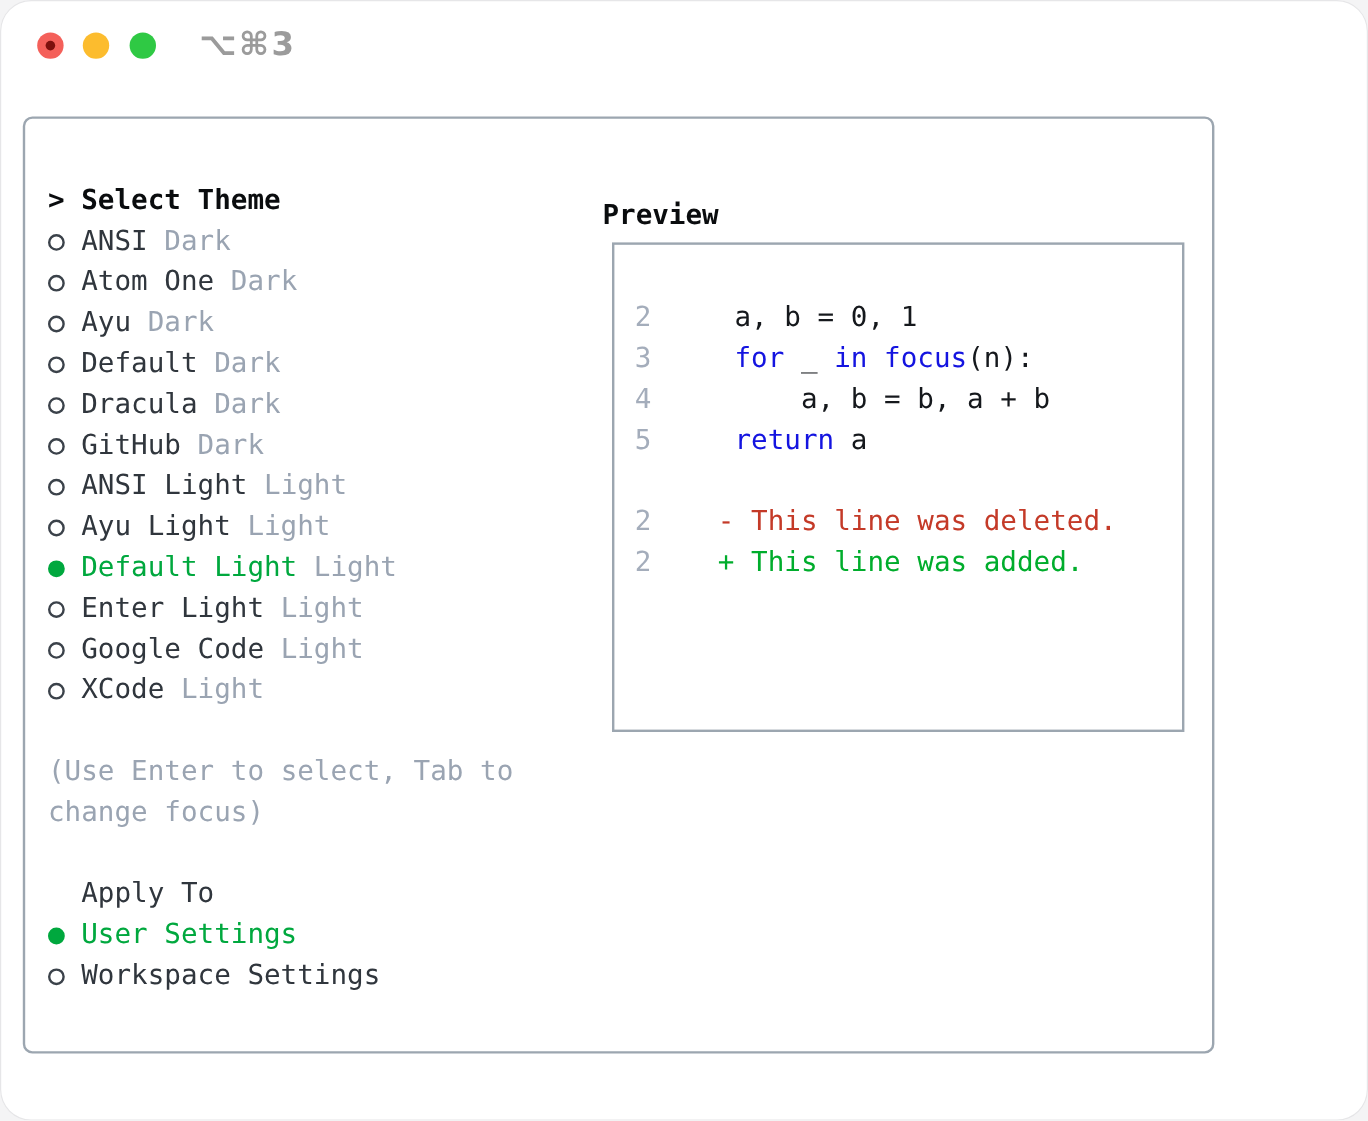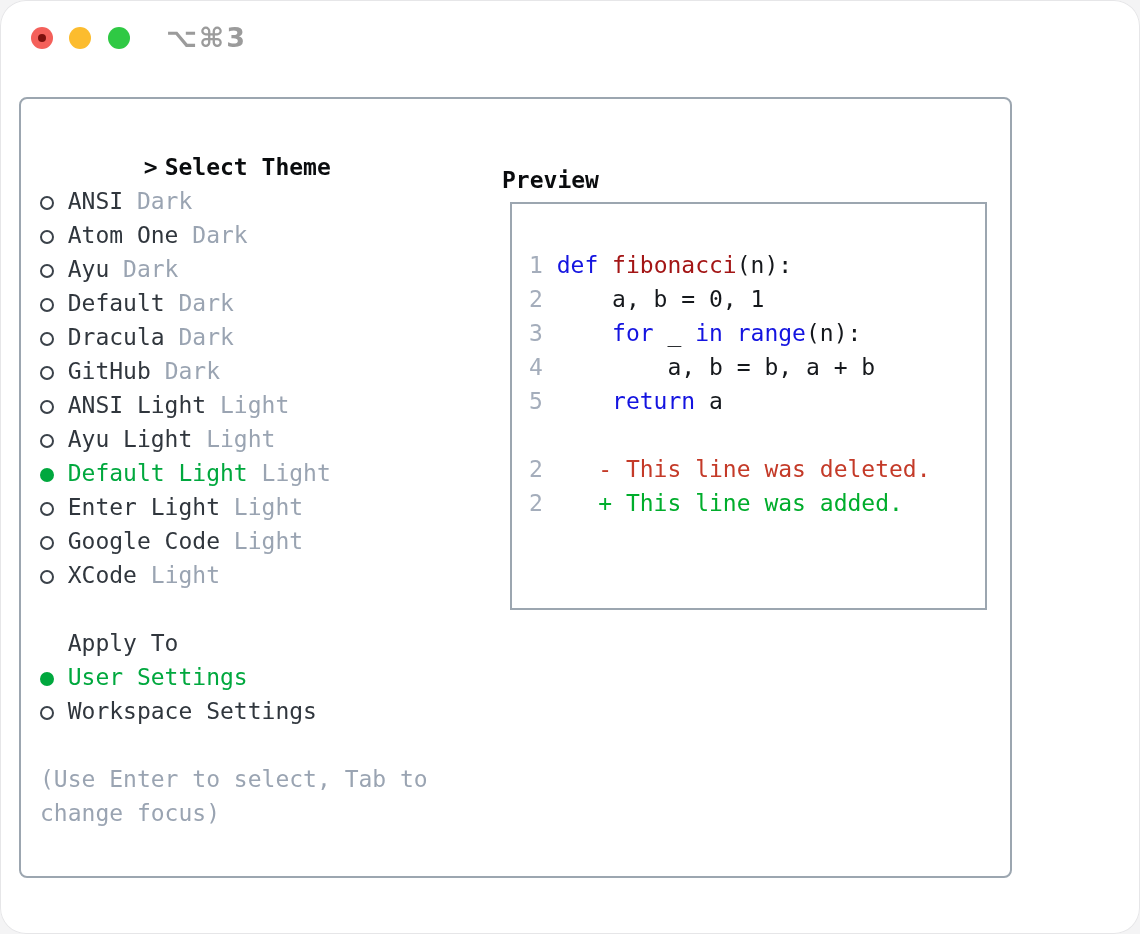--- a/index.html
+++ b/index.html
@@ -26,21 +26,21 @@
     box-sizing:border-box;border:2px solid var(--border);border-radius:8px;
     background:#fff;
   }
   .row{height:34px;line-height:34px;font-size:23px;white-space:pre;color:var(--text);}
   .marker{display:inline-block;width:2ch;}
   .dot{display:inline-block;width:14px;height:14px;box-sizing:border-box;
        border:2px solid #3b424a;border-radius:50%;vertical-align:-1px;}
   .sel .dot{background:var(--accent-green);border-color:var(--accent-green);}
   .sel .name{color:var(--accent-green);}
   .suffix{color:var(--muted);}
-  .title-row{font-weight:bold;color:#0a0c0e;text-align:center;}
+  .title-row{font-weight:bold;color:#0a0c0e;}
   #left-col{position:absolute;left:19px;top:51px;}
   #apply-sec{margin-top:34px;}
   #hint{margin-top:34px;color:var(--muted);}
   
   #preview-label{position:absolute;left:481px;top:64px;height:34px;line-height:34px;
     font-size:23px;font-weight:bold;color:#0a0c0e;}
   #preview-box{
     position:absolute;left:489px;top:103px;width:477px;height:408px;
     box-sizing:border-box;border:2px solid var(--border);background:#fff;
   }
@@ -79,41 +79,40 @@
           <div class="row item"><span class="marker"><span class="dot"></span></span><span class="name">Dracula</span><span class="suffix"> Dark</span></div>
           <div class="row item"><span class="marker"><span class="dot"></span></span><span class="name">GitHub</span><span class="suffix"> Dark</span></div>
           <div class="row item"><span class="marker"><span class="dot"></span></span><span class="name">ANSI Light</span><span class="suffix"> Light</span></div>
           <div class="row item"><span class="marker"><span class="dot"></span></span><span class="name">Ayu Light</span><span class="suffix"> Light</span></div>
           <div class="row item sel"><span class="marker"><span class="dot"></span></span><span class="name">Default Light</span><span class="suffix"> Light</span></div>
           <div class="row item"><span class="marker"><span class="dot"></span></span><span class="name">Enter Light</span><span class="suffix"> Light</span></div>
           <div class="row item"><span class="marker"><span class="dot"></span></span><span class="name">Google Code</span><span class="suffix"> Light</span></div>
           <div class="row item"><span class="marker"><span class="dot"></span></span><span class="name">XCode</span><span class="suffix"> Light</span></div>
         </div>
 
+      <div id="hint">
+          <div class="row" style="color: inherit;">(Use Enter to select, Tab to</div>
+          <div class="row" style="color: inherit;">change focus)</div>
+        </div>
+
       <div id="apply-sec">
         <div class="row"><span class="marker"> </span><span>Apply To</span></div>
         <div id="apply-list">
             <div class="row item sel"><span class="marker"><span class="dot"></span></span><span class="name">User Settings</span></div>
             <div class="row item"><span class="marker"><span class="dot"></span></span><span class="name">Workspace Settings</span></div>
           </div>
       </div>
-
-      <div id="hint">
-          <div class="row" style="color: inherit;">(Use Enter to select, Tab to</div>
-          <div class="row" style="color: inherit;">change focus)</div>
-        </div>
     </div>
 
     <div id="preview-label">Preview</div>
 
     <div id="preview-box">
       <div id="code-lines">
-          <div class="cl"><span class="num">1</span><span class="tk-kw">def</span><span class="tk-plain"> </span><span class="tk-fn">fibonacci</span><span class="tk-plain">(n):</span></div>
           <div class="cl"><span class="num">2</span><span class="tk-plain">    a, b = 0, 1</span></div>
-          <div class="cl"><span class="num">3</span><span class="tk-plain">    </span><span class="tk-kw">for</span><span class="tk-plain"> _ </span><span class="tk-kw">in</span><span class="tk-plain"> </span><span class="tk-kw">range</span><span class="tk-plain">(n):</span></div>
+          <div class="cl"><span class="num">3</span><span class="tk-plain">    </span><span class="tk-kw">for</span><span class="tk-plain"> _ </span><span class="tk-kw">in</span><span class="tk-plain"> </span><span class="tk-kw">focus</span><span class="tk-plain">(n):</span></div>
           <div class="cl"><span class="num">4</span><span class="tk-plain">        a, b = b, a + b</span></div>
           <div class="cl"><span class="num">5</span><span class="tk-plain">    </span><span class="tk-kw">return</span><span class="tk-plain"> a</span></div>
         </div>
       <div id="diff-lines">
           <div class="cl"><span class="num">2</span><span class="dl-deleted">   - This line was deleted.</span></div>
           <div class="cl"><span class="num">2</span><span class="dl-added">   + This line was added.</span></div>
         </div>
     </div>
 
   </div>

